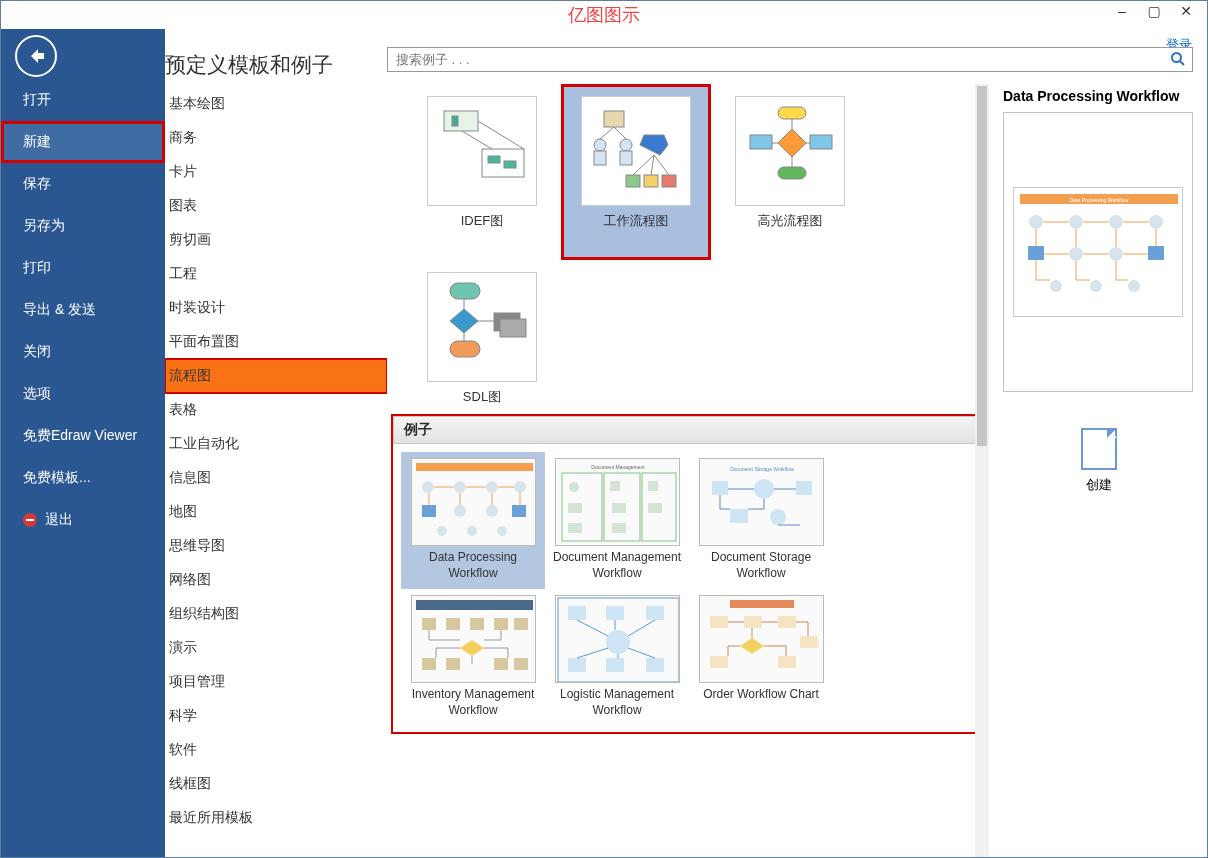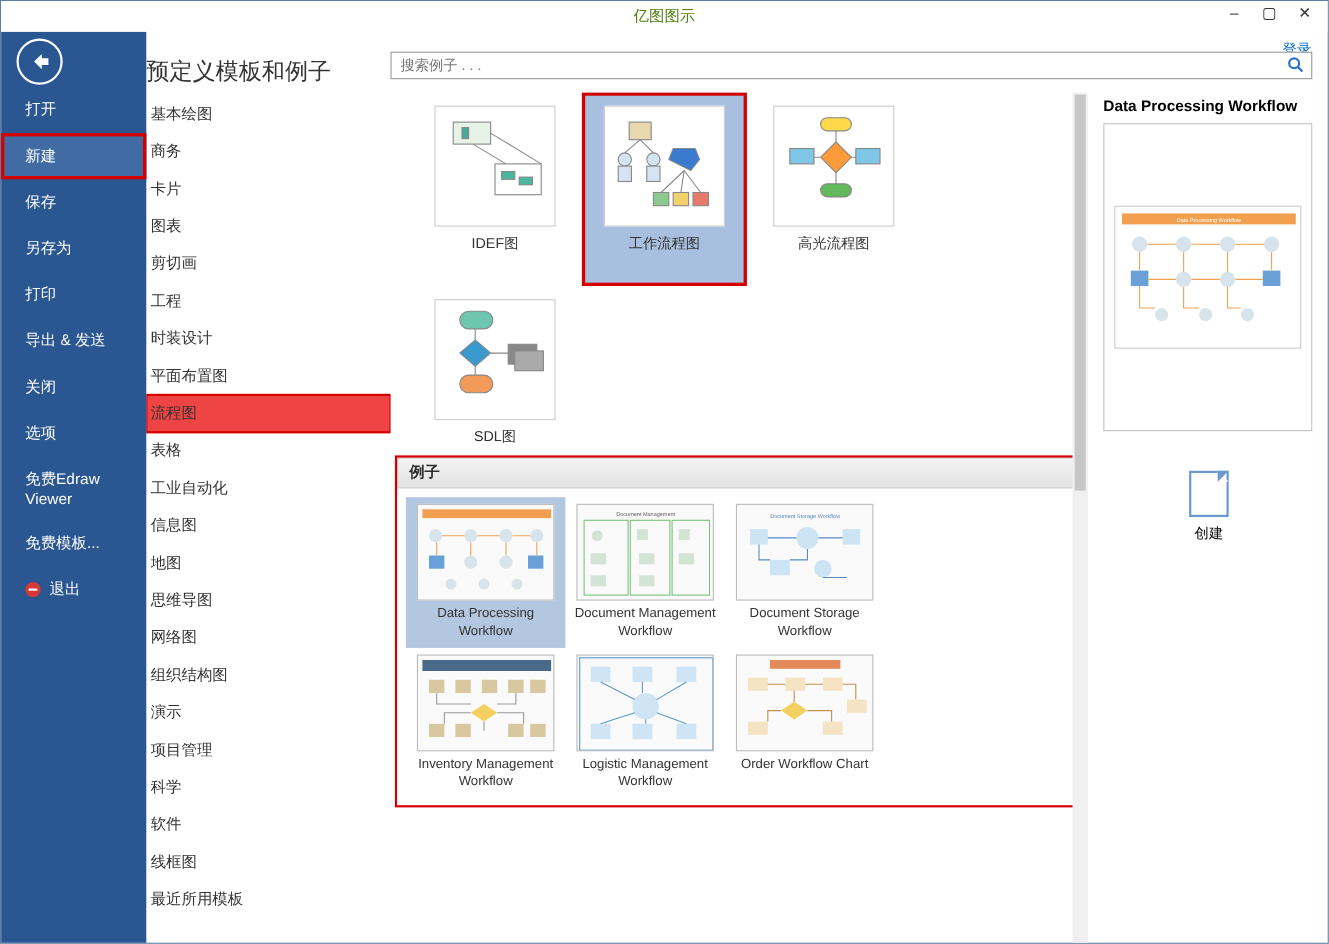--- a/index.html
+++ b/index.html
@@ -1,40 +1,40 @@
 <!DOCTYPE html>
 <html><head>
 <meta charset="utf-8">
 <style>
 * { box-sizing: border-box; margin: 0; padding: 0; font-family: "Microsoft YaHei", "Segoe UI", sans-serif; }
 body { width: 1208px; height: 858px; overflow: hidden; background: #fff; border: 1px solid #5b7fa3; }
 
 .titlebar { height: 28px; display: flex; align-items: center; justify-content: center; position: relative; background: #fff; }
-.titlebar .title { font-size: 14px; color: #4d7c0f; }
+.titlebar .title { font-size: 18px; color: #ef4444; }
 .titlebar .controls { position: absolute; right: 4px; top: 2px; display: flex; gap: 18px; padding-right: 10px; font-size: 14px; color: #333; }
 .titlebar .controls span { cursor: pointer; width: 14px; text-align: center; }
 
 .login-link { position: absolute; right: 16px; top: 36px; color: #0066cc; font-size: 13px; cursor: pointer; }
 
 .main { display: flex; height: 829px; }
 
-.sidebar { width: 132px; background: #2a5691; padding-top: 50px; position: relative; flex-shrink: 0; }
+.sidebar { width: 164px; background: #2a5691; padding-top: 50px; position: relative; flex-shrink: 0; }
 .back-btn { position: absolute; top: 6px; left: 14px; width: 42px; height: 42px; border: 2px solid #fff; border-radius: 50%; display: flex; align-items: center; justify-content: center; cursor: pointer; }
 .back-btn svg { fill: #fff; }
 .sidebar-item { color: #fff; font-size: 14px; padding: 12px 22px; cursor: pointer; display: flex; align-items: center; gap: 8px; }
 .sidebar-item.selected { background: #416ba3; }
 .sidebar-item.red-box { outline: 3px solid #d40000; outline-offset: -3px; }
 .exit-icon { width: 14px; height: 14px; background: #d43838; border-radius: 50%; display: inline-block; position: relative; }
 .exit-icon::after { content: ""; position: absolute; left: 3px; top: 6px; width: 8px; height: 2px; background: #fff; }
 
 .categories { width: 222px; flex-shrink: 0; padding: 0; overflow-y: auto; }
 .page-header { font-size: 21px; font-weight: normal; padding: 22px 0 8px 0; color: #333; }
 .cat-list { }
 .cat-item { font-size: 14px; color: #333; padding: 8px 4px; cursor: pointer; }
-.cat-item.selected { background: #ef4444; }
+.cat-item.selected { background: #f97316; }
 .cat-item.red-box { outline: 2px solid #d40000; outline-offset: -1px; }
 
 .center-area { flex: 1; display: flex; flex-direction: column; padding: 18px 0 0 0; min-width: 0; }
 .header-row { display: flex; align-items: center; gap: 12px; padding-right: 14px; }
 .search-wrap { flex: 1; position: relative; border: 1px solid #999; background: #fff; display: flex; align-items: center; }
 .search-wrap input { border: none; outline: none; width: 100%; padding: 4px 28px 4px 8px; font-size: 13px; color: #666; background: transparent; }
 .search-wrap .search-ic { position: absolute; right: 6px; top: 3px; color: #2a72c4; font-size: 14px; }
 
 .content-body { display: flex; flex: 1; min-height: 0; margin-top: 12px; }
 .gallery-col { flex: 1; position: relative; overflow: hidden; }

